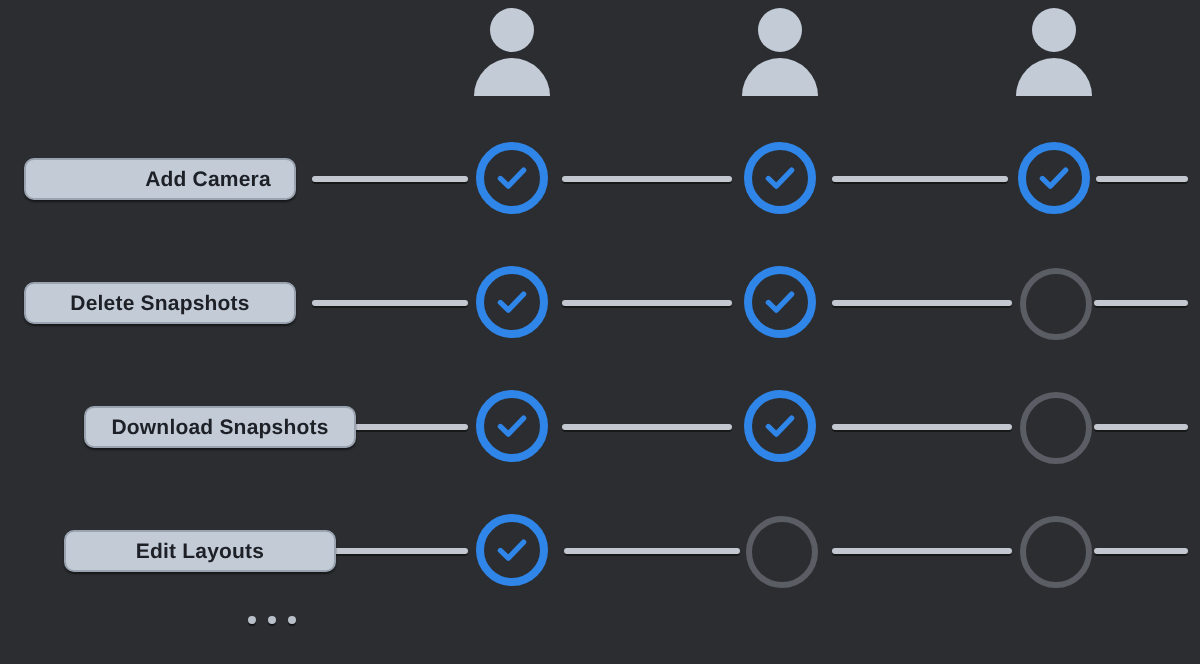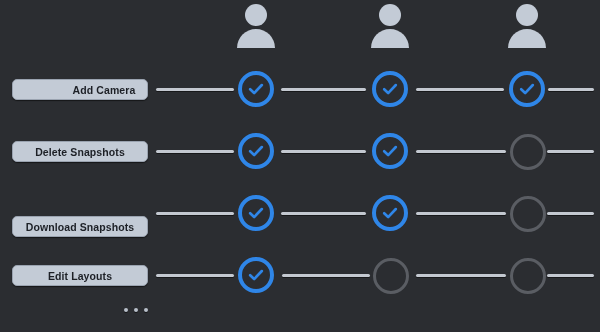--- a/index.html
+++ b/index.html
@@ -178,36 +178,36 @@
       <path d="M10.5 18.3 L15.6 23.2 L25.5 12.9" fill="none" stroke="#2f86e8" stroke-width="3.4" stroke-linecap="round" stroke-linejoin="round"></path>
     </svg>
   </div>
   <div class="node checked" style="left:372px; top:133px;">
     <svg class="tick" viewBox="0 0 36 36">
       <path d="M10.5 18.3 L15.6 23.2 L25.5 12.9" fill="none" stroke="#2f86e8" stroke-width="3.4" stroke-linecap="round" stroke-linejoin="round"></path>
     </svg>
   </div>
   <div class="node empty" style="left:510px; top:134px;"></div>
 
-  <div class="pill" style="top:216px;">
+  <div class="pill" style="top:203px;margin-left:30px;">
     <span>Download Snapshots</span>
   </div>
   <div class="node checked" style="left:238px; top:195px;">
     <svg class="tick" viewBox="0 0 36 36">
       <path d="M10.5 18.3 L15.6 23.2 L25.5 12.9" fill="none" stroke="#2f86e8" stroke-width="3.4" stroke-linecap="round" stroke-linejoin="round"></path>
     </svg>
   </div>
   <div class="node checked" style="left:372px; top:195px;">
     <svg class="tick" viewBox="0 0 36 36">
       <path d="M10.5 18.3 L15.6 23.2 L25.5 12.9" fill="none" stroke="#2f86e8" stroke-width="3.4" stroke-linecap="round" stroke-linejoin="round"></path>
     </svg>
   </div>
   <div class="node empty" style="left:510px; top:196px;"></div>
 
-  <div class="pill" style="top:265px;">
+  <div class="pill" style="top:265px;margin-left:20px;">
     <span>Edit Layouts</span>
   </div>
   <div class="node checked" style="left:238px; top:257px;">
     <svg class="tick" viewBox="0 0 36 36">
       <path d="M10.5 18.3 L15.6 23.2 L25.5 12.9" fill="none" stroke="#2f86e8" stroke-width="3.4" stroke-linecap="round" stroke-linejoin="round"></path>
     </svg>
   </div>
   <div class="node empty" style="left:373px; top:258px;"></div>
   <div class="node empty" style="left:510px; top:258px;"></div>
 

